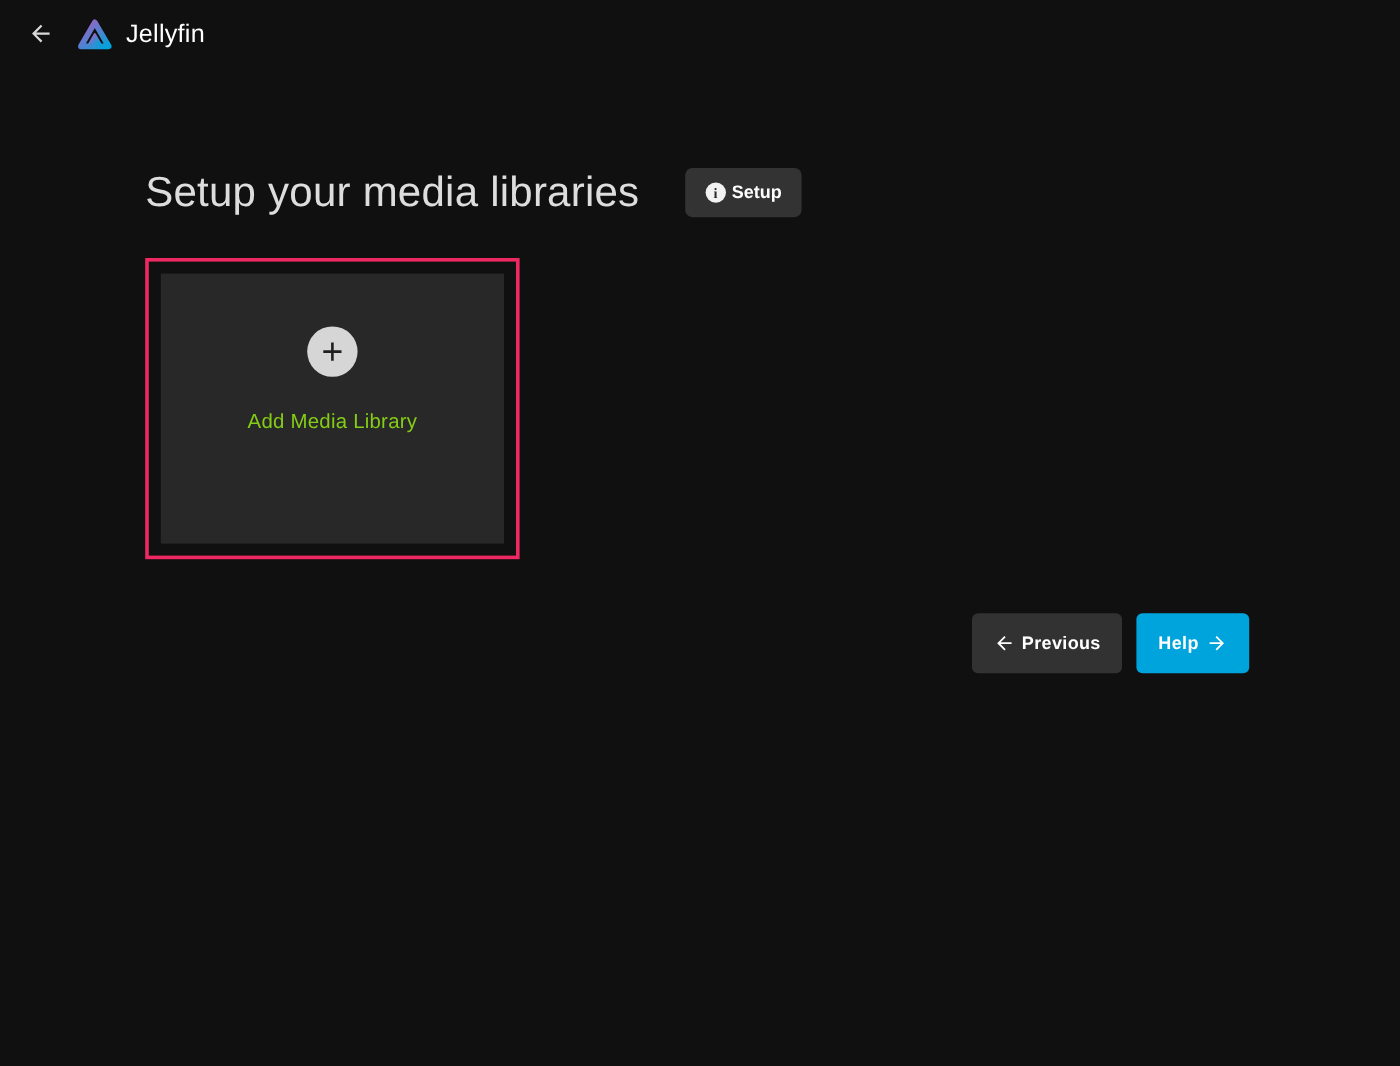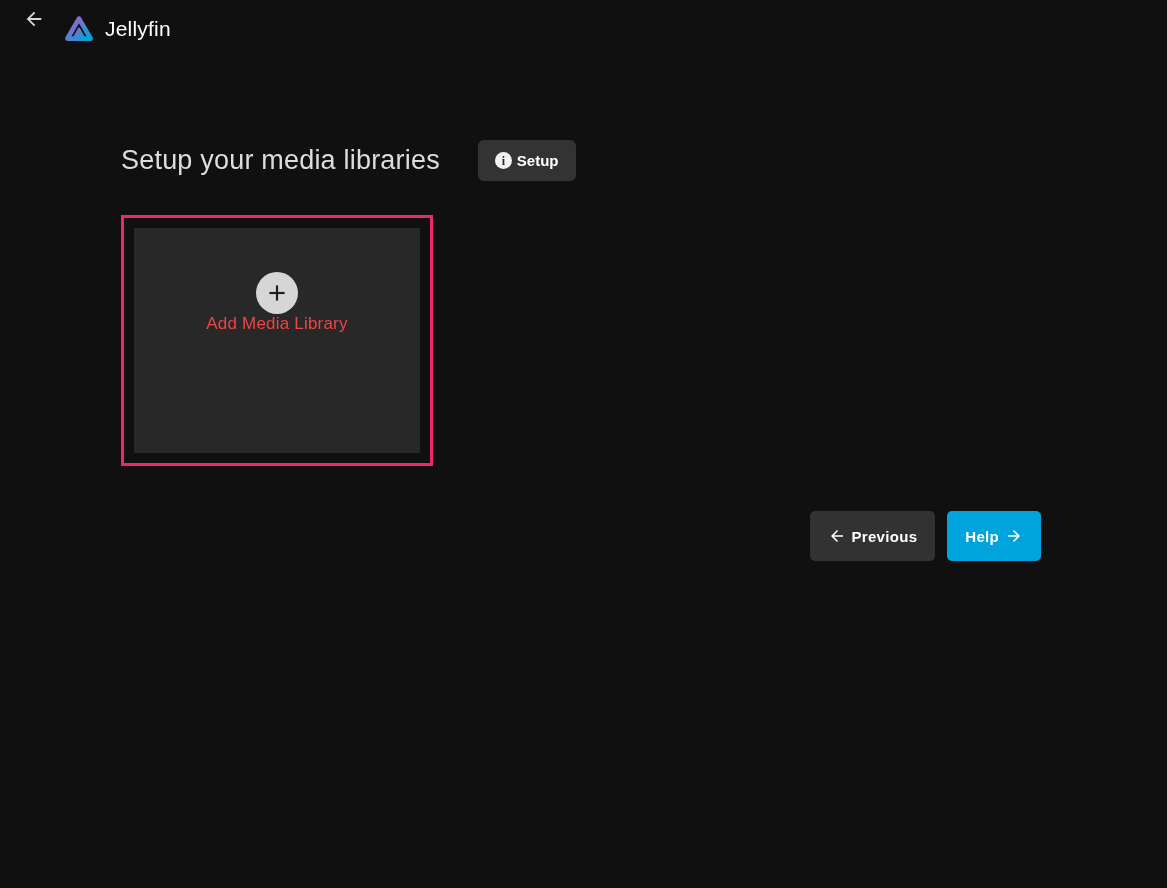--- a/index.html
+++ b/index.html
@@ -8,20 +8,21 @@
     background: #101010;
     font-family: "Liberation Sans", "DejaVu Sans", sans-serif;
     color: #ddd;
     overflow: hidden;
   }
 
   
   .app-header {
     height: 58px;
     display: flex;
+    align-items: center;
     padding: 0 14px;
     background: #101010;
   }
   .back-btn {
     width: 40px; height: 40px;
     display: flex; align-items: center; justify-content: center;
     background: transparent; border: none; color: #d8d8d8;
     cursor: pointer; border-radius: 50%;
   }
   .brand {
@@ -42,21 +43,21 @@
     margin-left: 121px;
     width: 920px;
     padding-top: 82px;
   }
   .title-row {
     display: flex;
     align-items: center;
     gap: 38px;
   }
   .page-title {
-    font-size: 27px;
+    font-size: 35px;
     font-weight: 400;
     color: #dddddd;
     letter-spacing: 0.2px;
   }
   .help-btn {
     display: inline-flex;
     align-items: center;
     gap: 5px;
     background: #333333;
     color: #ffffff;
@@ -105,21 +106,22 @@
   .plus-circle {
     width: 42px; height: 42px;
     border-radius: 50%;
     background: #d6d6d6;
     color: #1f1f1f;
     display: flex;
     align-items: center;
     justify-content: center;
   }
   .add-card-label {
-    color: #ef4444;
+    margin-top: 28px;
+    color: #84cc16;
     font-size: 17px;
     letter-spacing: 0.2px;
   }
 
   
   .nav-row {
     margin-top: 45px;
     display: flex;
     justify-content: flex-end;
     gap: 12px;

